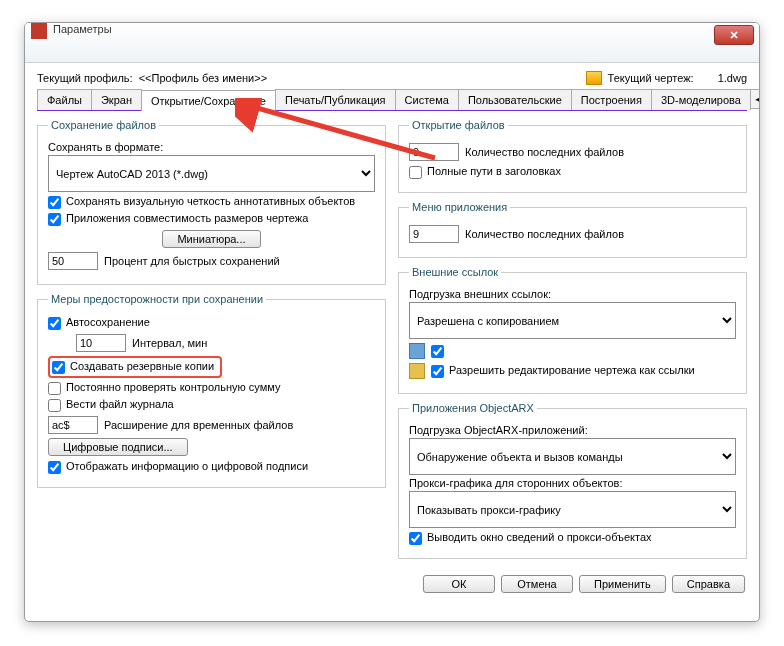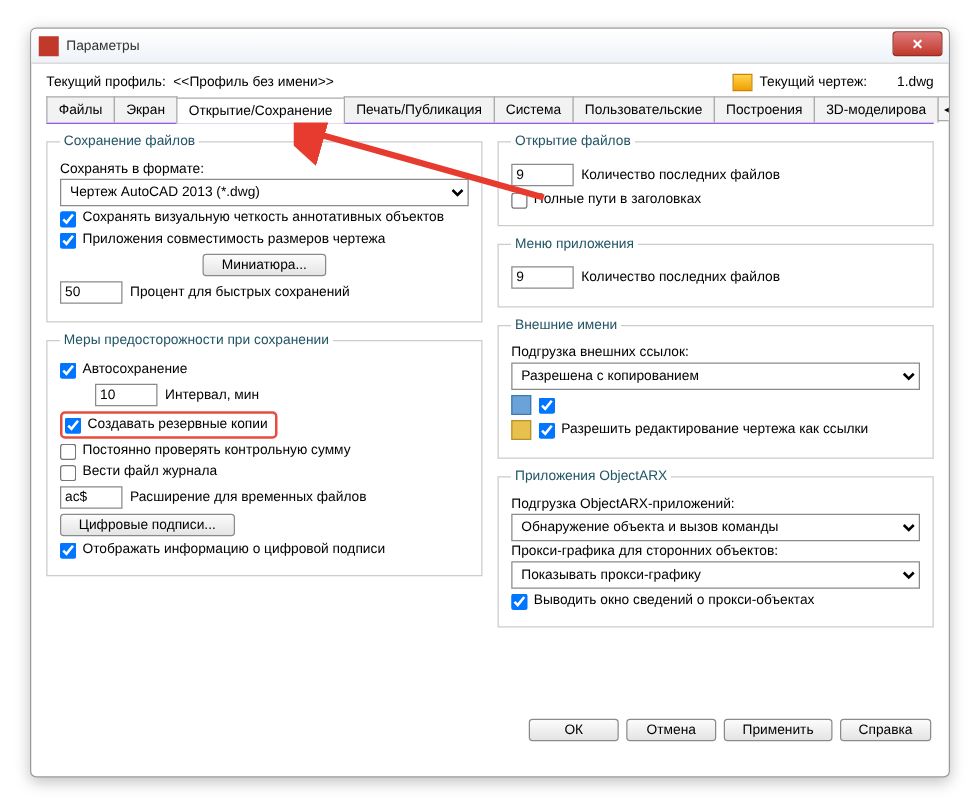--- a/index.html
+++ b/index.html
@@ -1,38 +1,38 @@
 <!DOCTYPE html>
 <html><head>
 <meta charset="utf-8">
 <style>
 * { box-sizing: border-box; margin: 0; padding: 0; }
 body { font-family: "Segoe UI", Tahoma, sans-serif; font-size: 11px; background: #fff; width: 784px; height: 646px; position: relative; }
 .dialog { position: absolute; left: 24px; top: 22px; width: 736px; height: 600px; background: #fff; border: 1px solid #9a9a9a; border-radius: 5px; box-shadow: 0 3px 12px rgba(0,0,0,0.25); overflow: hidden; }
-.titlebar { height: 28px; background: linear-gradient(#fff, #eef3f8); border-bottom: 1px solid #d0d0d0; display: flex; align-items: center; padding: 0 6px; position: relative; }
+.titlebar { height: 40px; background: linear-gradient(#fff, #eef3f8); border-bottom: 1px solid #d0d0d0; display: flex; align-items: flex-start; padding: 0 6px; position: relative; }
 .titlebar .app-icon { width: 16px; height: 16px; margin-right: 6px; background: #c0392b; display: inline-block; }
 .titlebar .title { color: #333; }
 .close-btn { position: absolute; right: 5px; top: 2px; width: 40px; height: 20px; background: linear-gradient(#e07b7b, #c0392b); border: 1px solid #8e3026; border-radius: 3px; display: flex; align-items: center; justify-content: center; color: #fff; font-weight: bold; cursor: pointer; }
 .content { padding: 8px 12px 12px 12px; }
 .profile-row { display: flex; align-items: center; gap: 6px; margin-bottom: 4px; font-size: 11px; }
 .profile-row .spacer { flex: 1; }
 .drawing-icon { width: 16px; height: 14px; background: linear-gradient(#ffd34d,#f0a000); border: 1px solid #c78600; display: inline-block; }
 .tabs { display: flex; border-bottom: 1px solid #6d28d9; margin-bottom: 8px; position: relative; }
 .tab { padding: 4px 9px; border: 1px solid #aaa; border-bottom: none; background: #f2f2f2; font-size: 11px; margin-right: -1px; cursor: pointer; white-space: nowrap; }
 .tab.active { background: #fff; position: relative; top: 1px; }
 .tab-scroll { margin-left: auto; display: flex; }
 .tab-scroll span { width: 15px; height: 20px; border: 1px solid #aaa; background: #f4f4f4; display: flex; align-items: center; justify-content: center; font-size: 9px; cursor: pointer; }
 .cols { display: flex; gap: 12px; }
 .col { flex: 1; display: flex; flex-direction: column; gap: 8px; }
 fieldset { border: 1px solid #ccc; padding: 8px 10px 10px 10px; font-size: 11px; }
 legend { font-size: 11px; padding: 0 3px; color: #256; }
 .lbl { display: block; margin: 2px 0; }
 .row { display: flex; align-items: center; gap: 6px; margin: 4px 0; }
 select, input[type=text] { font-size: 11px; padding: 2px 3px; border: 1px solid #8a8a8a; background: #fff; }
-select { height: 22px; }
+select { height: 37px; }
 input[type=text].small { width: 50px; text-align: left; }
 .btn { padding: 2px 14px; background: linear-gradient(#fcfcfc,#e4e4e4); border: 1px solid #8a8a8a; border-radius: 3px; font-size: 11px; cursor: pointer; min-width: 70px; }
 .chk { display: flex; align-items: flex-start; gap: 5px; margin: 3px 0; }
 .chk input { margin-top: 1px; }
 .highlight { border: 2px solid #e74c3c; border-radius: 4px; padding: 1px 6px 1px 2px; display: inline-flex; justify-content: center; }
 .icon-sm { width: 16px; height: 16px; display: inline-block; background: #6aa3d8; border: 1px solid #3e7ab0; }
 .icon-sm.y { background: #e8c04d; border-color: #b4912b; }
 .footer { position: absolute; bottom: 28px; right: 14px; display: flex; gap: 6px; }
 .footer .btn { min-width: 72px; }
 .arrow { position: absolute; left: 235px; top: 98px; pointer-events: none; }
@@ -148,21 +148,21 @@
 
         <fieldset>
           <legend>Меню приложения</legend>
           <div class="row">
             <input type="text" class="small" value="9" style="">
             <span>Количество последних файлов</span>
           </div>
         </fieldset>
 
         <fieldset>
-          <legend>Внешние имени</legend>
+          <legend>Внешние ссылок</legend>
           <span class="lbl">Подгрузка внешних ссылок:</span>
           <select style="width:100%"><option>Разрешена с копированием</option></select>
           <div class="row">
               <span class="icon-sm"></span>
               <label class="chk" style="margin:0">
                 <input type="checkbox" checked="" style="">
               </label>
             </div>
           <div class="row">
               <span class="icon-sm y"></span>

